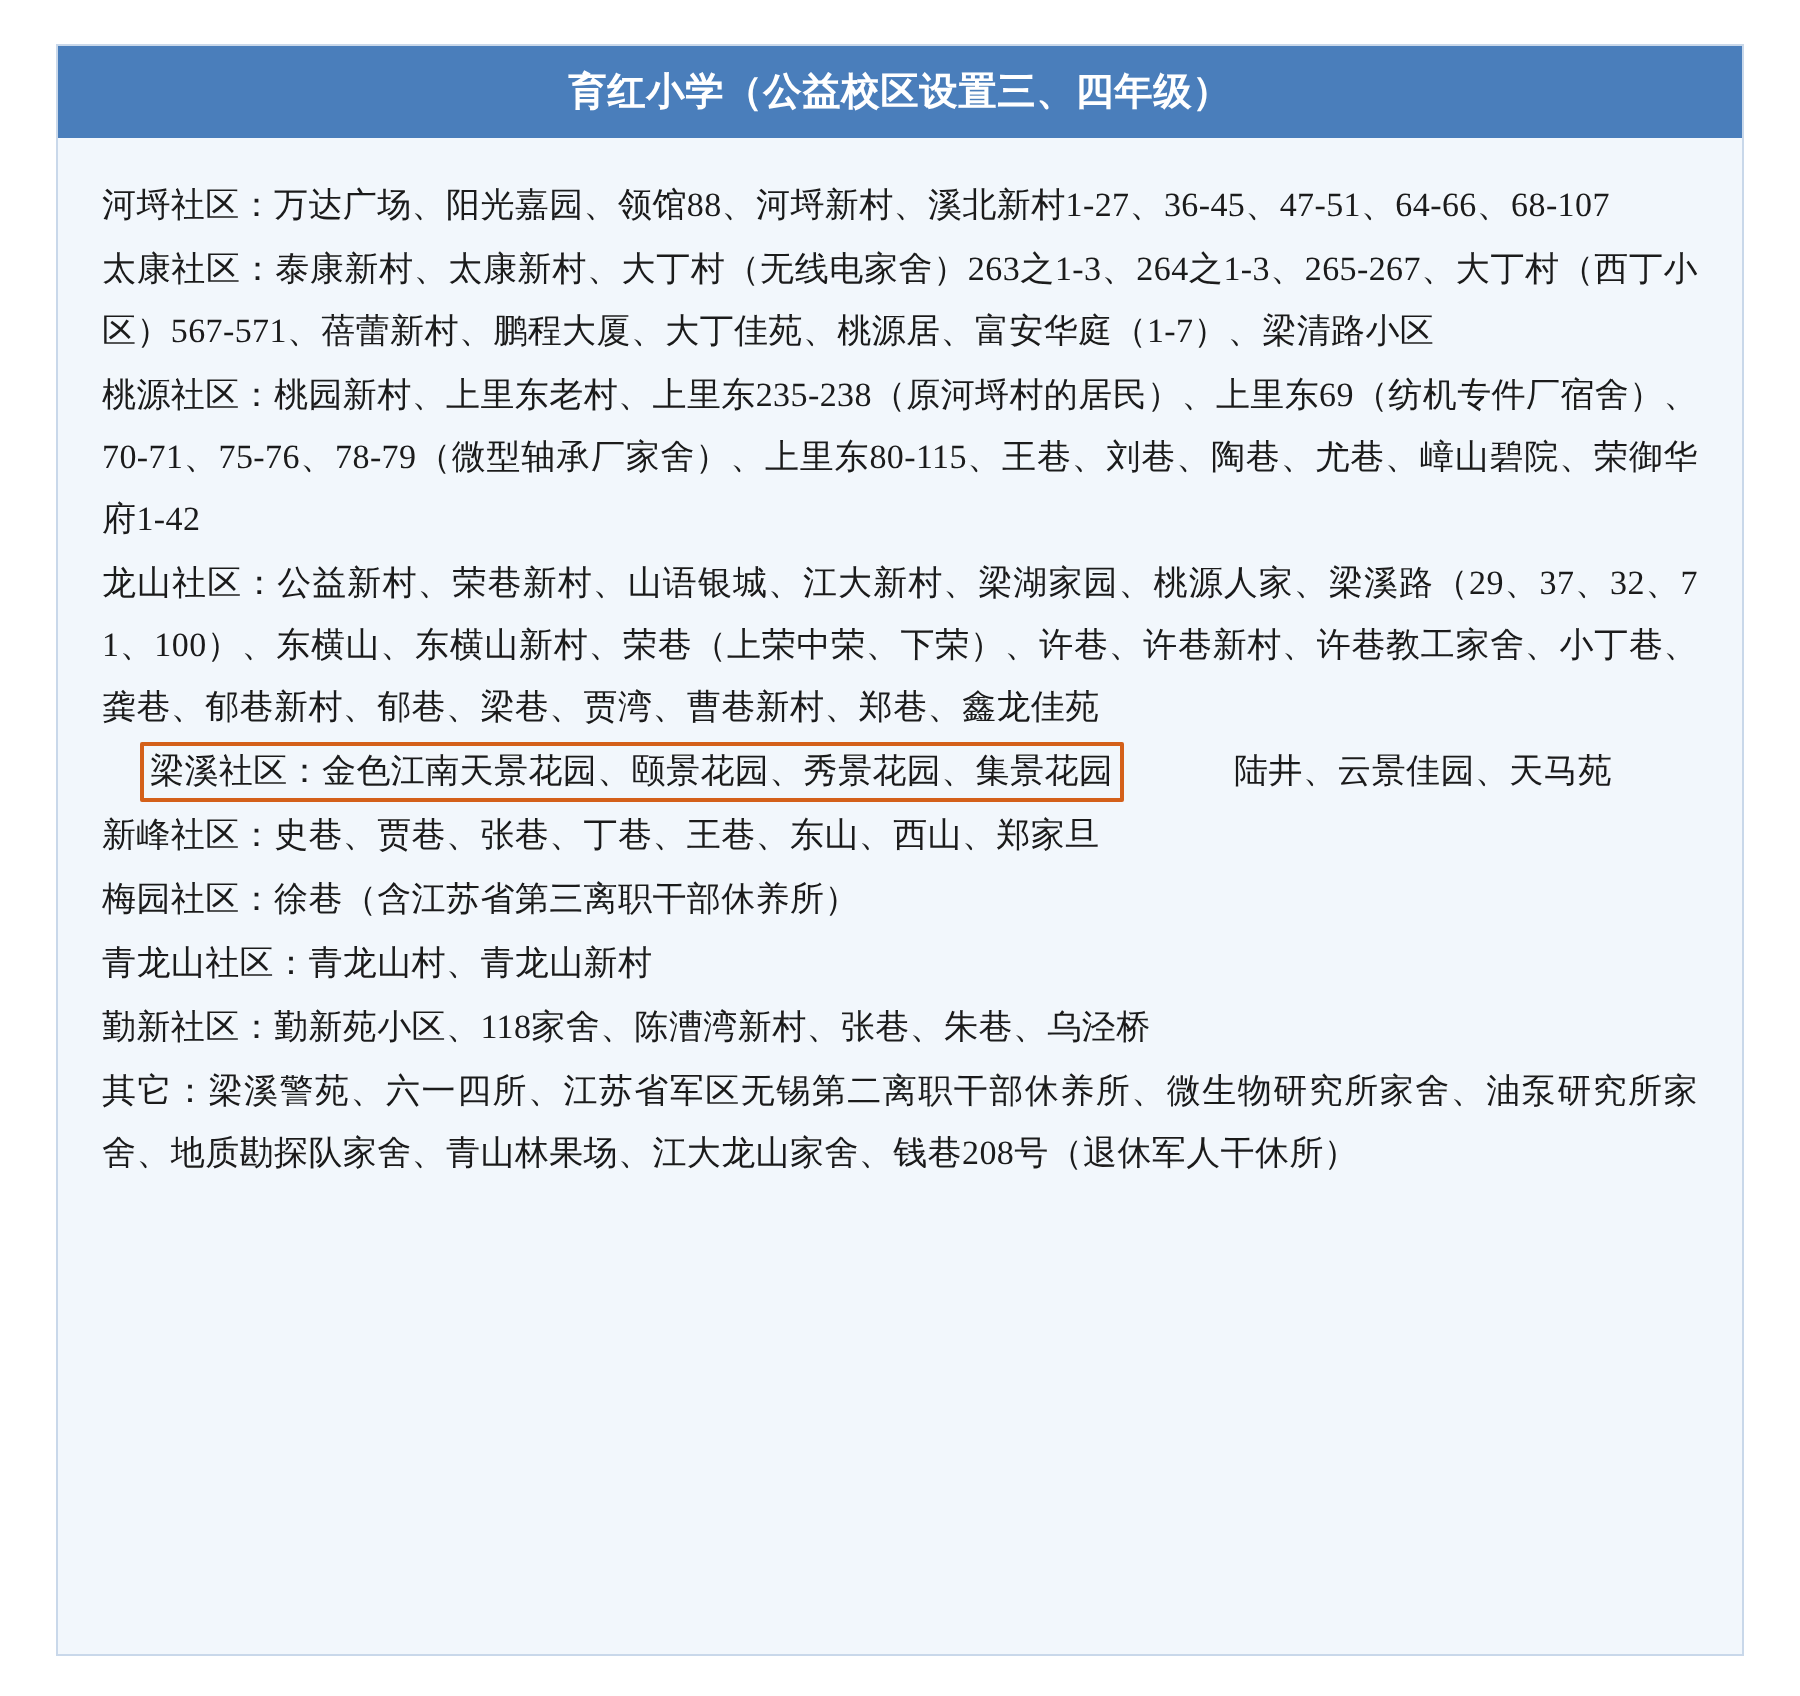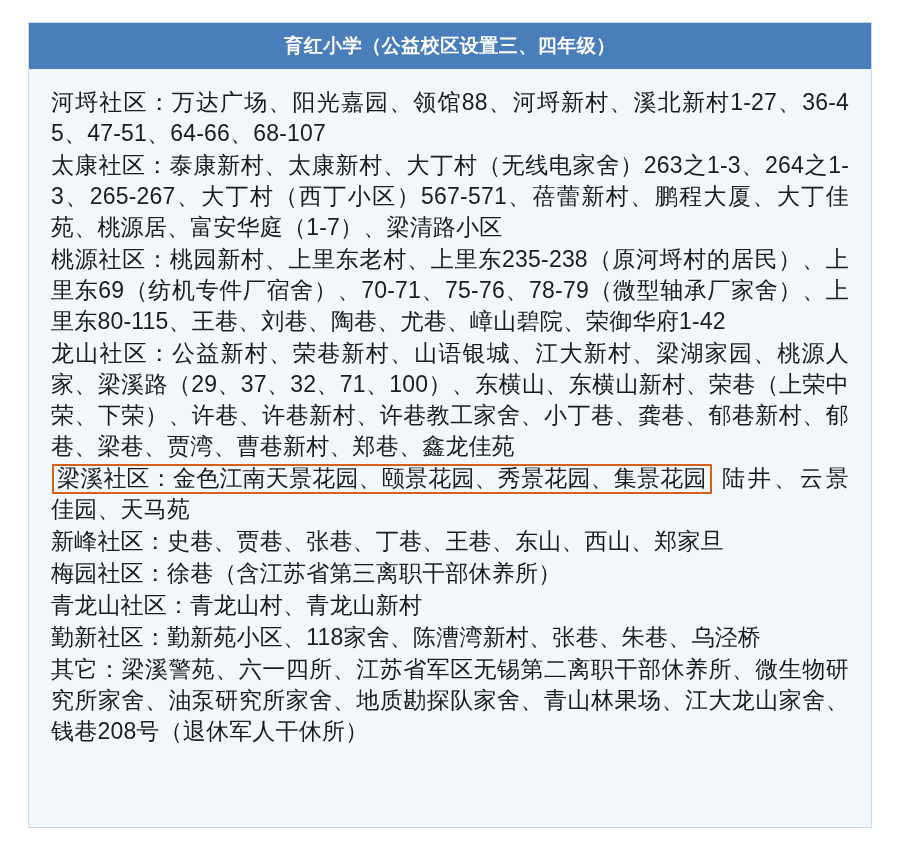--- a/index.html
+++ b/index.html
@@ -11,20 +11,21 @@
     width: 900px;
     height: 848px;
     font-family: "Liberation Sans", "DejaVu Sans", sans-serif;
   }
   .page {
     width: 900px;
     height: 848px;
     position: relative;
     background: #ffffff;
     box-sizing: border-box;
+    font-family: Liberation Serif, serif;
   }
   .card {
     position: absolute;
     left: 28px;
     top: 22px;
     width: 844px;
     height: 806px;
     border: 1px solid #c9d8ea;
     background: #f2f7fc;
     box-sizing: border-box;
@@ -38,36 +39,37 @@
     justify-content: center;
     font-size: 19px;
     font-weight: bold;
     letter-spacing: 0.5px;
   }
   .card-body {
     padding: 18px 22px 10px 22px;
     box-sizing: border-box;
   }
   .entry {
-    font-size: 23px;
+    font-size: 17px;
     line-height: 31px;
     color: #1b1b1b;
     letter-spacing: 0.2px;
     text-align: justify;
     margin: 0 0 1px 0;
     word-break: break-all;
   }
   .entry .seg {
     display: inline;
+    margin-left: 32px;
   }
   .entry .hl {
     display: inline-block;
     border: 2px solid #d4601a;
     padding: 0px 3px 1px 3px;
-    margin: 0 1px;
+    margin: 0 19px;
     line-height: 25px;
     border-radius: 1px;
   }
 </style>
 </head>
 <body>
 
 <div class="page">
   <div class="card">
     <div class="card-header">育红小学（公益校区设置三、四年级）</div>

